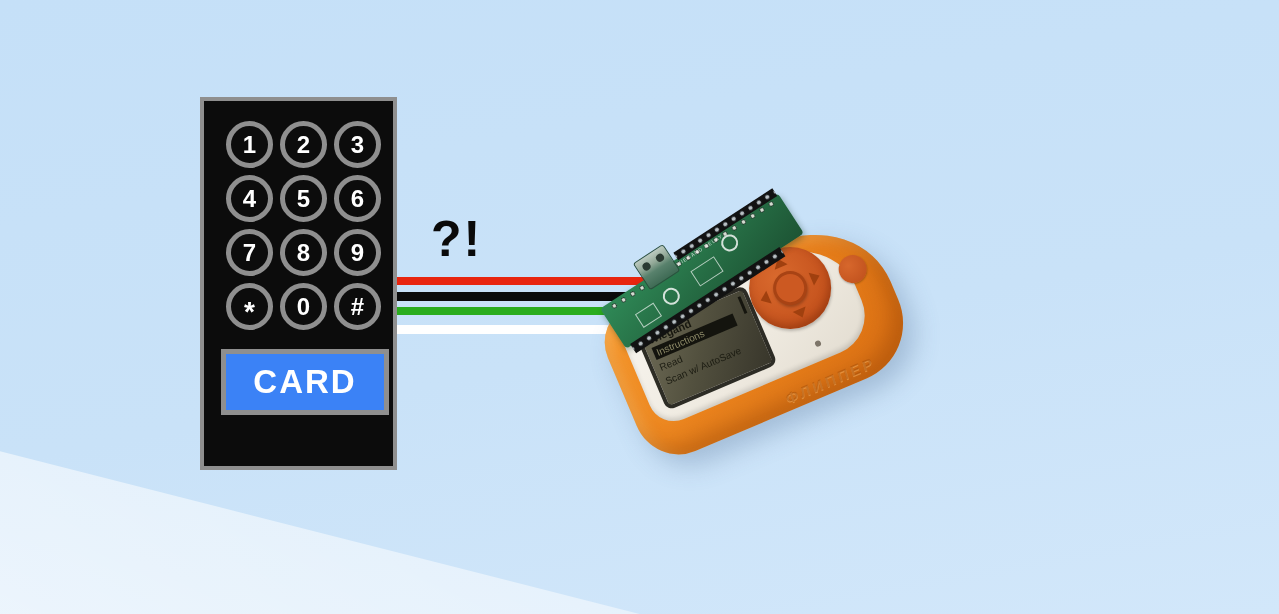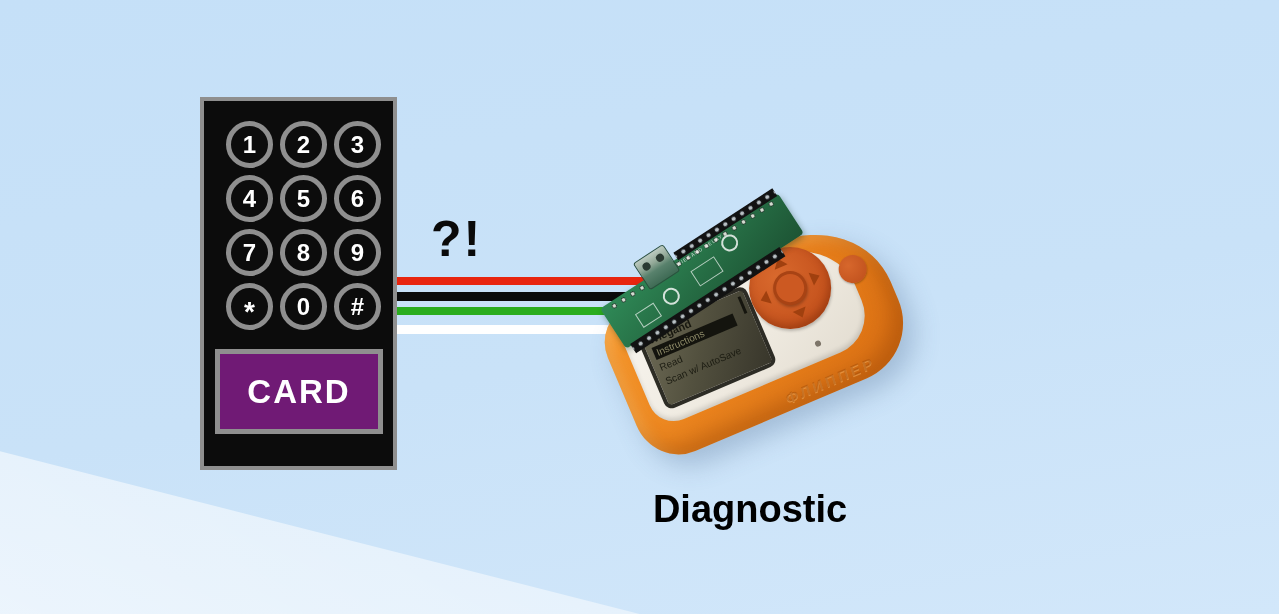--- a/index.html
+++ b/index.html
@@ -25,22 +25,22 @@
     column-gap:7px; row-gap:7px;
   }
   .key{
     width:47px;height:47px;border-radius:50%;
     border:5px solid #8f8f8f; box-sizing:border-box; background:#0c0c0c;
     color:#fff; font-size:24px; font-weight:bold;
     display:flex; align-items:center; justify-content:center; line-height:1;
   }
   .key.star span{position:relative; top:5px; font-size:28px;}
   .card-slot{
-    position:absolute; left:11px; top:248px; width:168px; height:85px;
-    border:5px solid #8f8f8f; box-sizing:border-box; background:#701a75;
+    position:absolute; left:17px; top:248px; width:168px; height:66px;
+    border:5px solid #8f8f8f; box-sizing:border-box; background:#3b82f6;
     display:flex; align-items:center; justify-content:center;
   }
   .card-label{color:#fff; font-size:33px; font-weight:bold; letter-spacing:2px;}
 
   
   .wire{position:absolute; left:397px; z-index:1;}
   .wire.red  {top:277px; width:292px; height:8px;}
   .wire.black{top:292px; width:263px; height:9px;}
   .wire.green{top:307px; width:248px; height:8px;}
   .wire.white{top:325px; width:260px; height:9px;}
@@ -235,15 +235,14 @@
       <span class="slot s1"></span>
       <span class="slot s2"></span>
     </div>
     <div class="silk-circle c1"></div>
     <div class="silk-circle c2"></div>
     <div class="silk-rect r1"></div>
     <div class="silk-rect r2"></div>
     <div class="pcb-label">WIEGAND RELAY</div>
   </div>
 
-  <div class="caption">Diagnostic</div>
 
 </div>
 
 </body></html>

